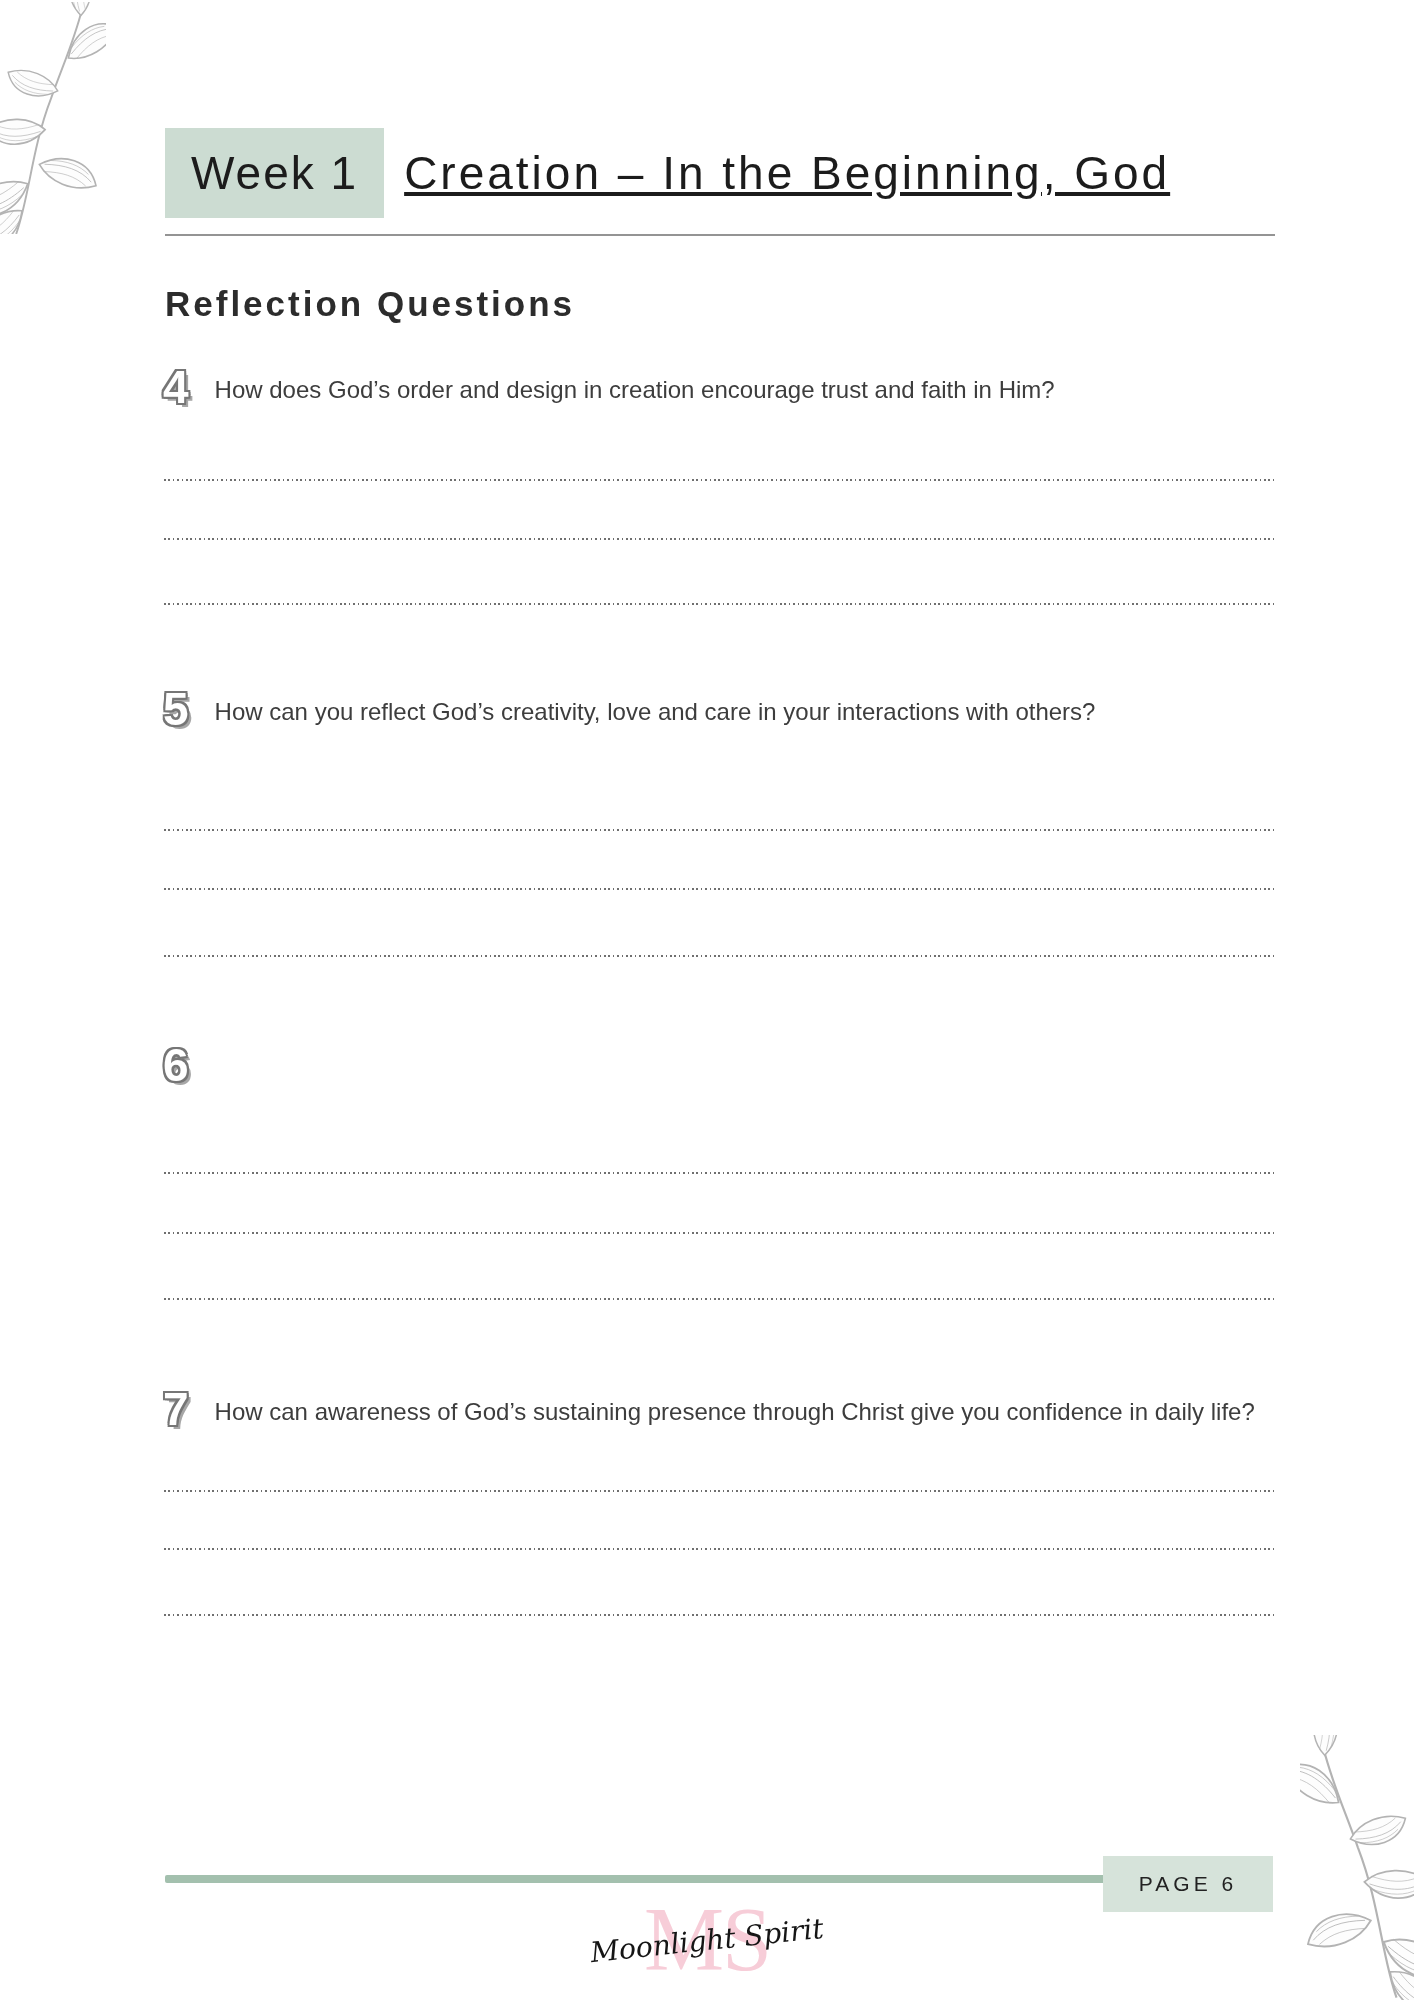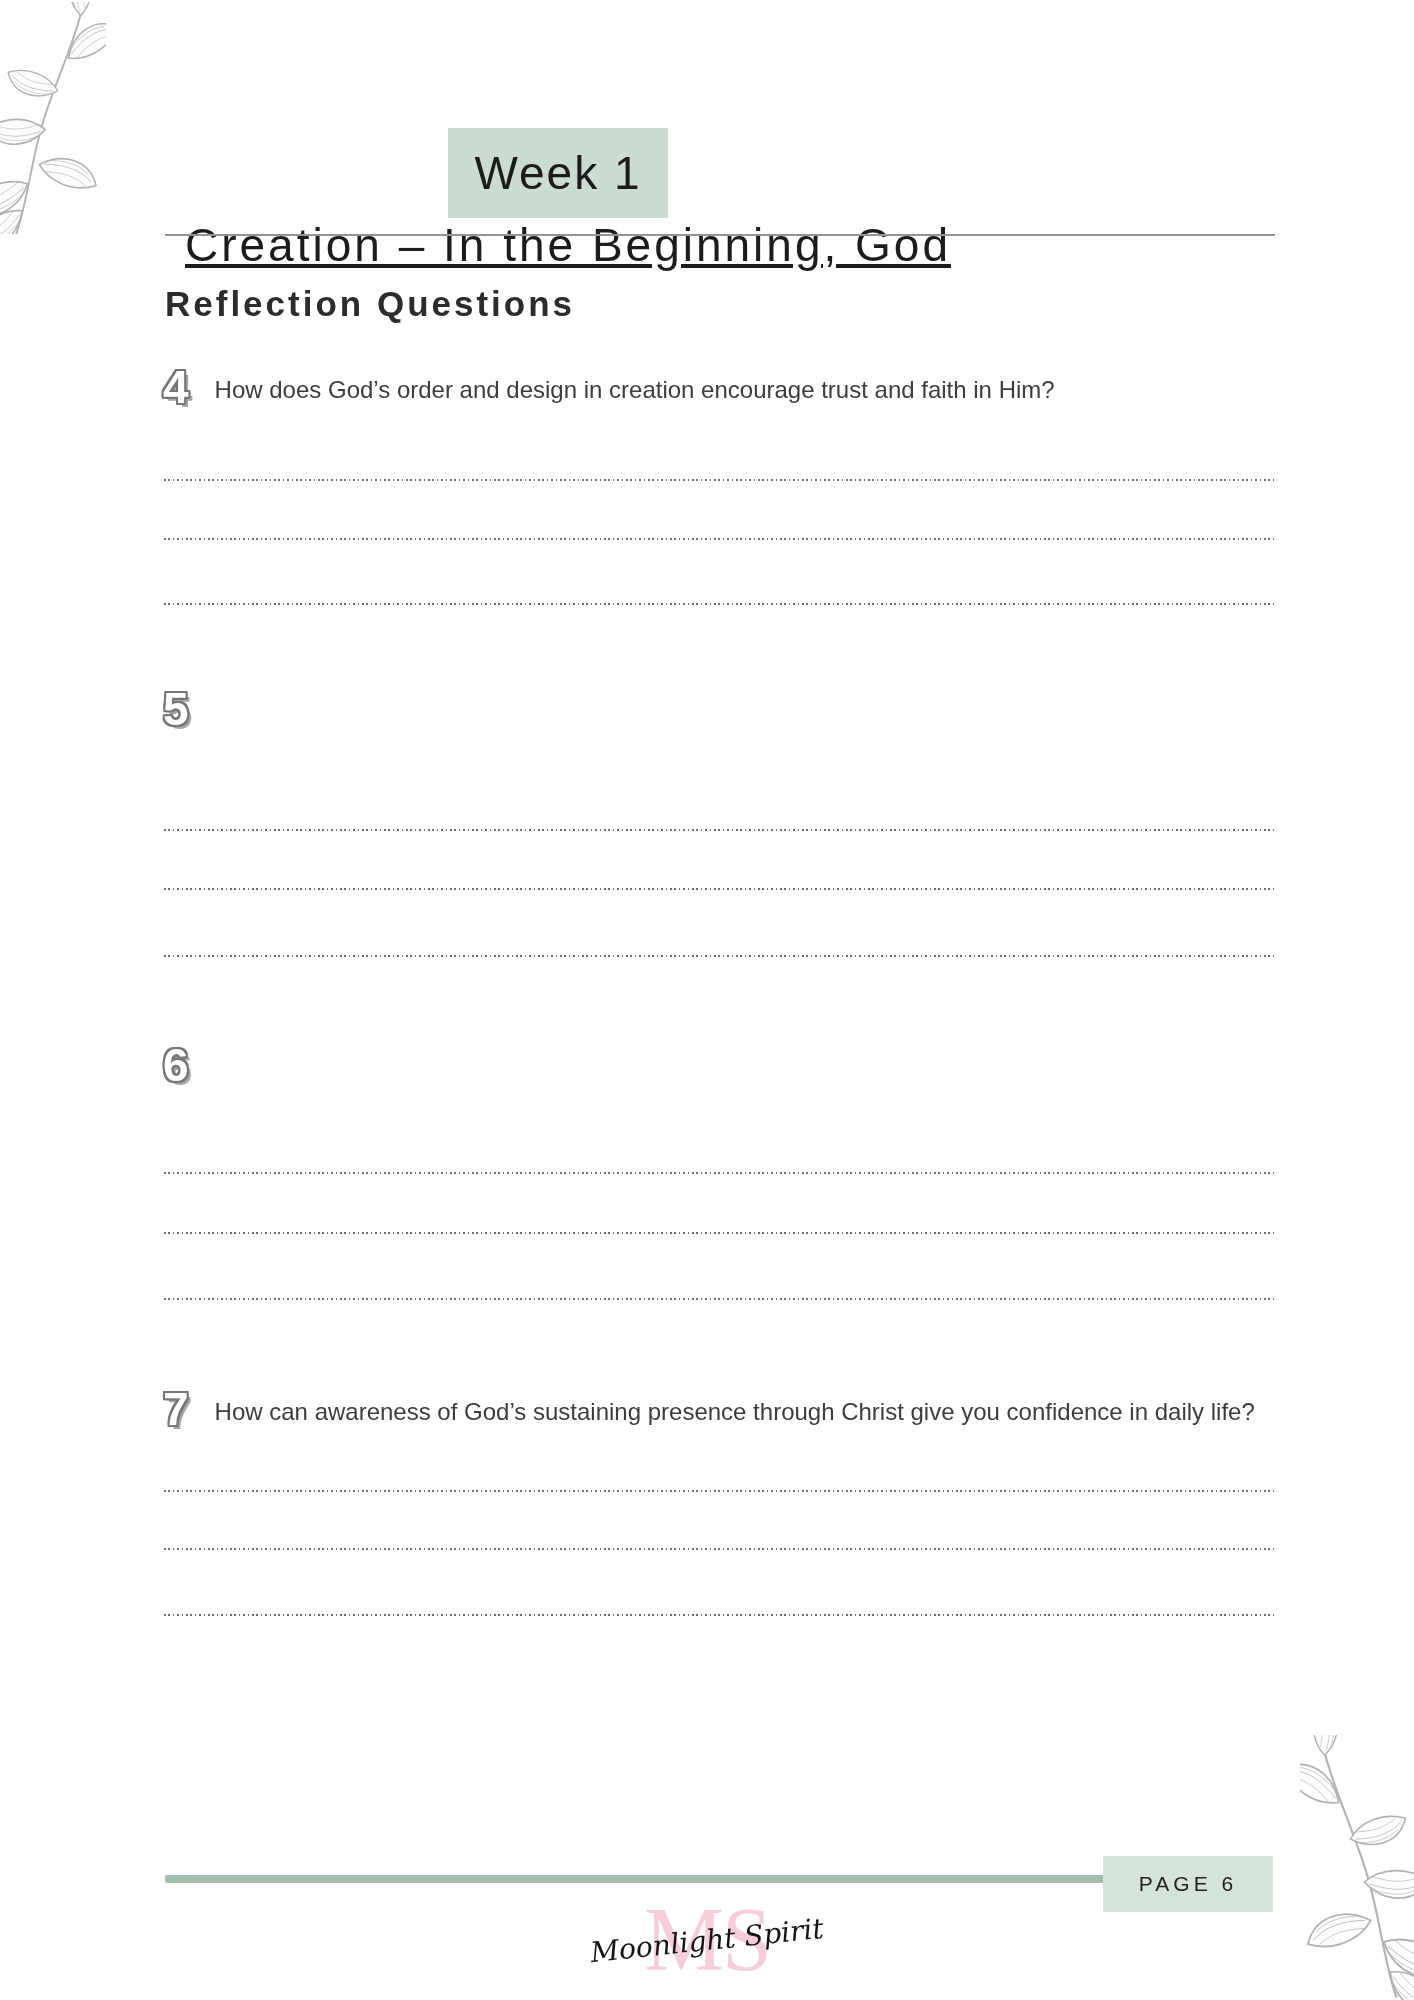--- a/index.html
+++ b/index.html
@@ -10,21 +10,21 @@
   html,body{margin:0;padding:0;background:#ffffff;}
   .page{
     position:relative; width:1414px; height:2000px; background:#fff;
     font-family:"Liberation Sans", sans-serif; overflow:hidden;
   }
   
   .branch{position:absolute; color:var(--branch-gray);}
   .branch-tl{top:2px; left:-6px; width:112px; height:232px;}
   .branch-br{top:1735px; right:-4px; width:118px; height:268px; transform:scaleX(-1);}
   
-  .header-row{position:absolute; top:128px; left:165px; display:flex; align-items:center;flex-direction:column;}
+  .header-row{position:absolute; top:128px; left:165px; display:flex; align-items:center;}
   .week-chip{
     display:flex; align-items:center; height:90px; padding:0 26px;
     background:var(--sage-box);
     font-size:46px; letter-spacing:2px; color:var(--text-dark);
   }
   .page-title{
     margin-left:20px; font-size:46px; letter-spacing:3px; color:var(--text-dark);
     white-space:nowrap;
     text-decoration:underline;
   }
@@ -109,20 +109,21 @@
   <div class="question q4">
     <div class="q-badge">4</div>
     <div class="q-text">How does God’s order and design in creation encourage trust and faith in Him?</div>
   </div>
   <div class="answer-line" style="top:478px"></div>
   <div class="answer-line" style="top:537px"></div>
   <div class="answer-line" style="top:602px"></div>
 
   <div class="question q5">
     <div class="q-badge">5</div>
+    <div class="q-text">How can you reflect God’s creativity, love and care in your interactions with others?</div>
   </div>
   <div class="answer-line" style="top:828px"></div>
   <div class="answer-line" style="top:887px"></div>
   <div class="answer-line" style="top:954px"></div>
 
   <div class="question q6">
     <div class="q-badge">6</div>
   </div>
   <div class="answer-line" style="top:1171px"></div>
   <div class="answer-line" style="top:1231px"></div>

